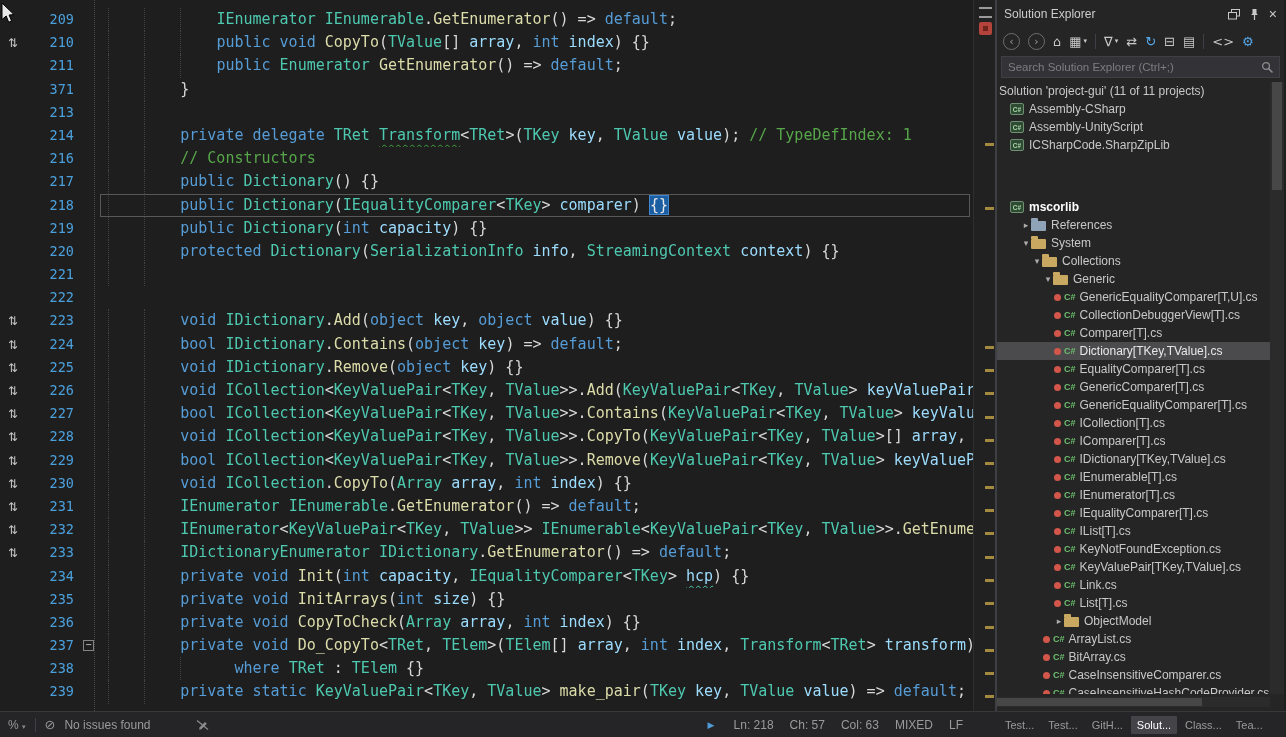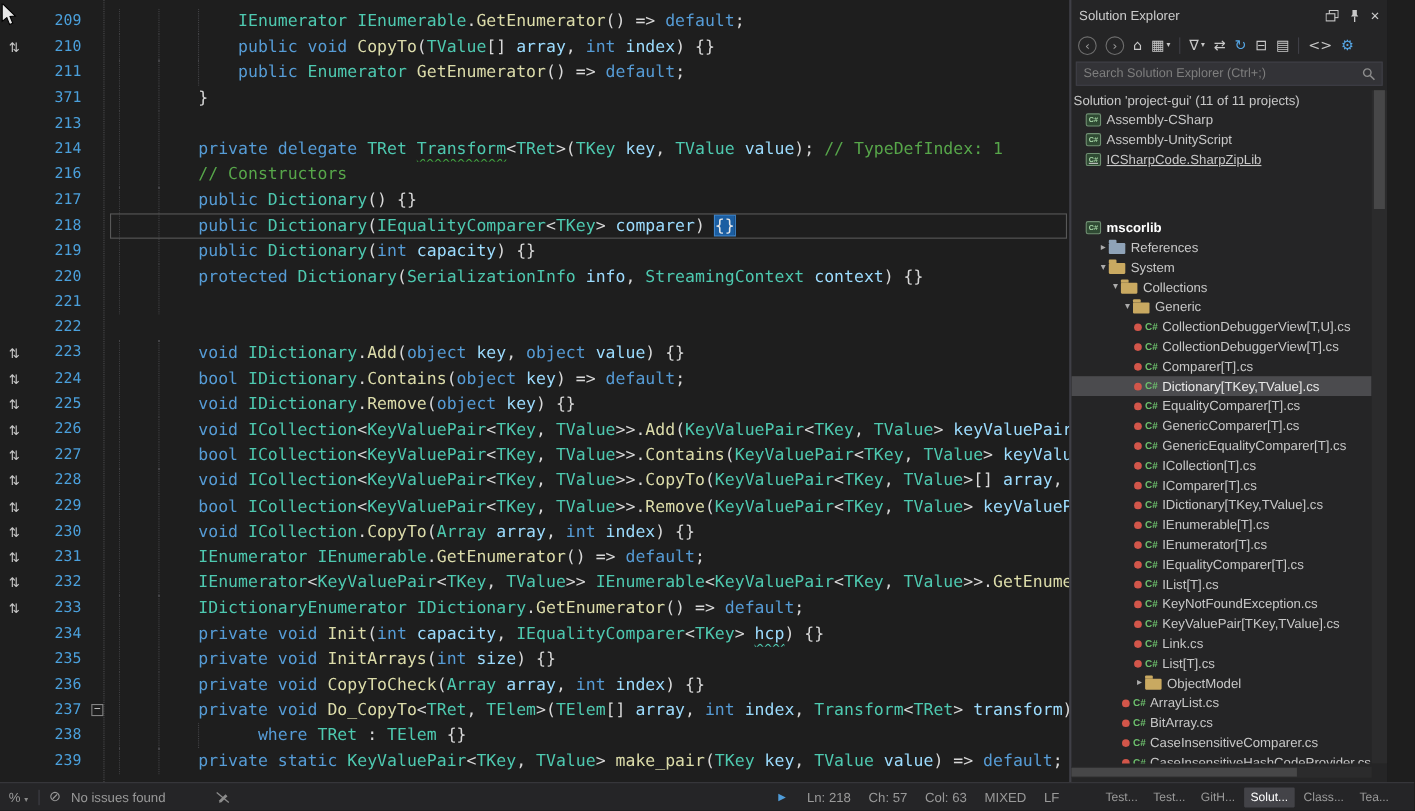--- a/index.html
+++ b/index.html
@@ -35,21 +35,21 @@
   
   #scrollcol{position:absolute;left:973px;top:0;width:24px;height:711px;background:#212122;
     border-left:1px solid #2E2E30;box-sizing:border-box;}
   .grip{position:absolute;top:7px;left:5px;width:13px;height:7px;
     border-top:2px solid #9A9A9A;border-bottom:2px solid #9A9A9A;}
   .health{position:absolute;top:22px;left:5px;width:13px;height:13px;background:#B4443B;border-radius:2px;}
   .health:after{content:"";position:absolute;left:4px;top:4px;width:5px;height:5px;background:#70241E;}
   .mark{position:absolute;left:11px;width:9px;height:3px;background:#A38A3E;}
 
   
-  #rpanel{position:absolute;left:972px;top:0;width:289px;height:711px;background:#252526;
+  #rpanel{position:absolute;left:995px;top:0;width:289px;height:711px;background:#252526;
     border-left:2px solid #3F3F46;box-sizing:border-box;color:#C8C8C8;}
   .ptitle{height:28px;display:flex;align-items:center;padding:0 7px;font-size:12px;color:#CCCCCC;}
   .ptitle .ticons{margin-left:auto;display:flex;align-items:center;gap:10px;}
   .ptoolbar{height:26px;display:flex;align-items:center;gap:8px;padding:0 6px;}
   .tbtn{font-size:13px;color:#C8C8C8;display:inline-flex;align-items:center;
     font-family:"DejaVu Sans",sans-serif;}
   .tbtn.circ{width:15px;height:15px;border:1px solid #6E6E6E;border-radius:50%;
     justify-content:center;font-size:11px;color:#9A9A9A;line-height:13px;}
   .tbtn.accent{color:#56A8E8;}
   .dd{font-size:7px;margin-left:2px;color:#C8C8C8;}
@@ -206,21 +206,21 @@
           <span class="tlb">Solution 'project-gui' (11 of 11 projects)</span>
         </div>
         <div class="trow" style="padding-left: 13px;">
           <span class="proj">C#</span>
           <span class="tlb">Assembly-CSharp</span>
         </div>
         <div class="trow" style="padding-left: 13px;">
           <span class="proj">C#</span>
           <span class="tlb">Assembly-UnityScript</span>
         </div>
-        <div class="trow" style="padding-left: 13px; text-decoration: underline;">
+        <div class="trow" style="padding-left: 13px;">
           <span class="proj">C#</span>
           <span class="tlb">ICSharpCode.SharpZipLib</span>
         </div>
         <div class="trow" style="padding-left: 13px; margin-top: 44px;">
           <span class="proj">C#</span>
           <span class="tlb bold">mscorlib</span>
         </div>
         <div class="trow" style="padding-left: 24px;">
           <span class="exp">▸</span>
           <span class="fold-ic refs"></span>
@@ -239,21 +239,21 @@
         <div class="trow" style="padding-left: 46px;">
           <span class="exp">▾</span>
           <span class="fold-ic"></span>
           <span class="tlb">Generic</span>
         </div>
         <div class="trow" style="padding-left: 57px;">
           <span class="fic">
             <i class="dot"></i>
             <b>C#</b>
           </span>
-          <span class="tlb">CollectionDebuggerView[T,U].cs</span>
+          <span class="tlb">GenericEqualityComparer[T,U].cs</span>
         </div>
         <div class="trow" style="padding-left: 57px;">
           <span class="fic">
             <i class="dot"></i>
             <b>C#</b>
           </span>
           <span class="tlb">CollectionDebuggerView[T].cs</span>
         </div>
         <div class="trow" style="padding-left: 57px;">
           <span class="fic">

